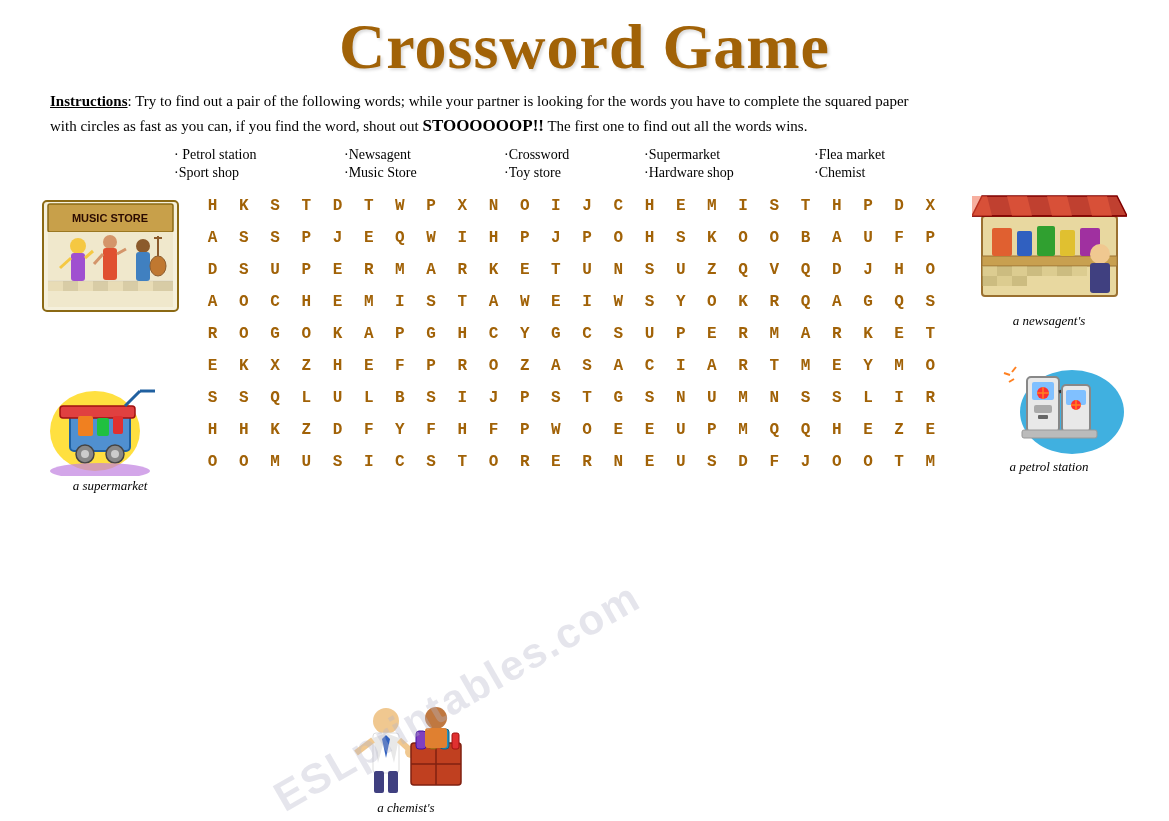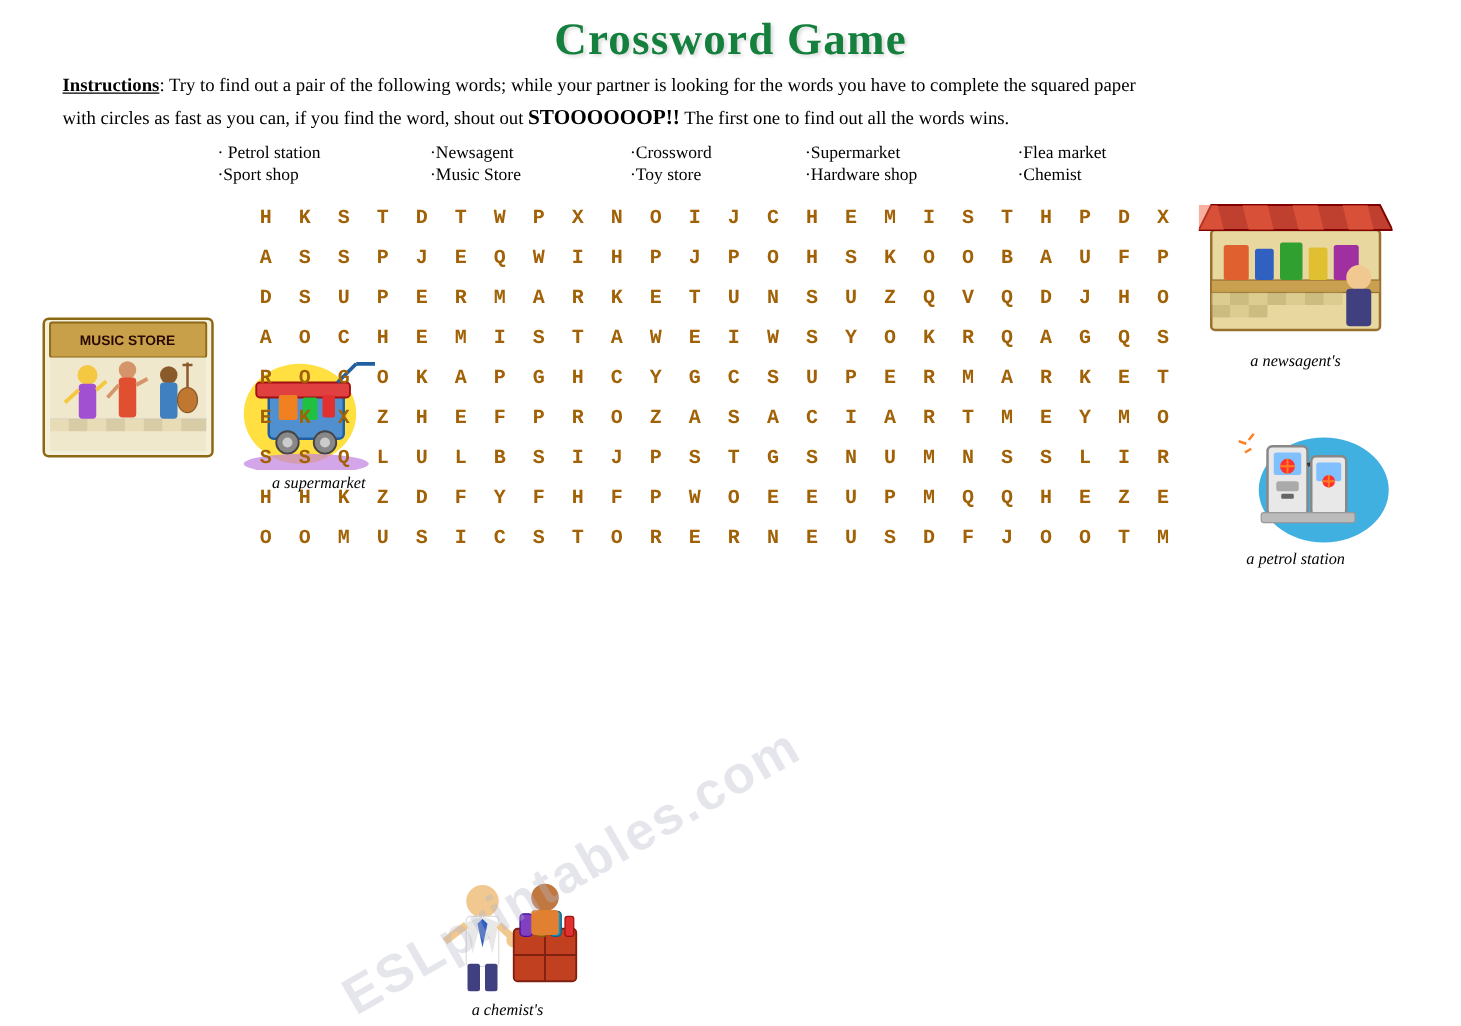--- a/index.html
+++ b/index.html
@@ -15,24 +15,24 @@
     .page {
       width: 1169px;
       height: 821px;
       background: #fff;
       position: relative;
       padding: 10px 30px;
     }
 
     .title {
       text-align: center;
-      font-size: 36px;
+      font-size: 64px;
       font-weight: bold;
       font-family: 'Comic Sans MS', cursive;
-      color: #15803d;
+      color: #a16207;
       margin-bottom: 6px;
       letter-spacing: 1px;
       text-shadow: 2px 2px 3px rgba(0,0,0,0.15);
     }
 
     .instructions {
       font-size: 15px;
       line-height: 1.5;
       margin-bottom: 8px;
       padding: 0 20px;
@@ -65,36 +65,36 @@
 
     .main-content {
       display: flex;
       flex-direction: row;
       gap: 0;
       position: relative;
     }
 
     .left-images {
       display: flex;
-      flex-direction: row;
+      flex-direction: column;
       align-items: center;
       width: 160px;
       flex-shrink: 0;
       padding-top: 10px;
       gap: 10px;
     }
 
     .right-images {
       display: flex;
       flex-direction: column;
-      align-items: flex-start;
+      align-items: center;
       width: 180px;
       flex-shrink: 0;
       padding-top: 0px;
-      gap: 20px;
+      gap: 8px;
     }
 
     .word-search-area {
       flex: 1;
       display: flex;
       flex-direction: column;
       align-items: center;
     }
 
     .word-grid {

